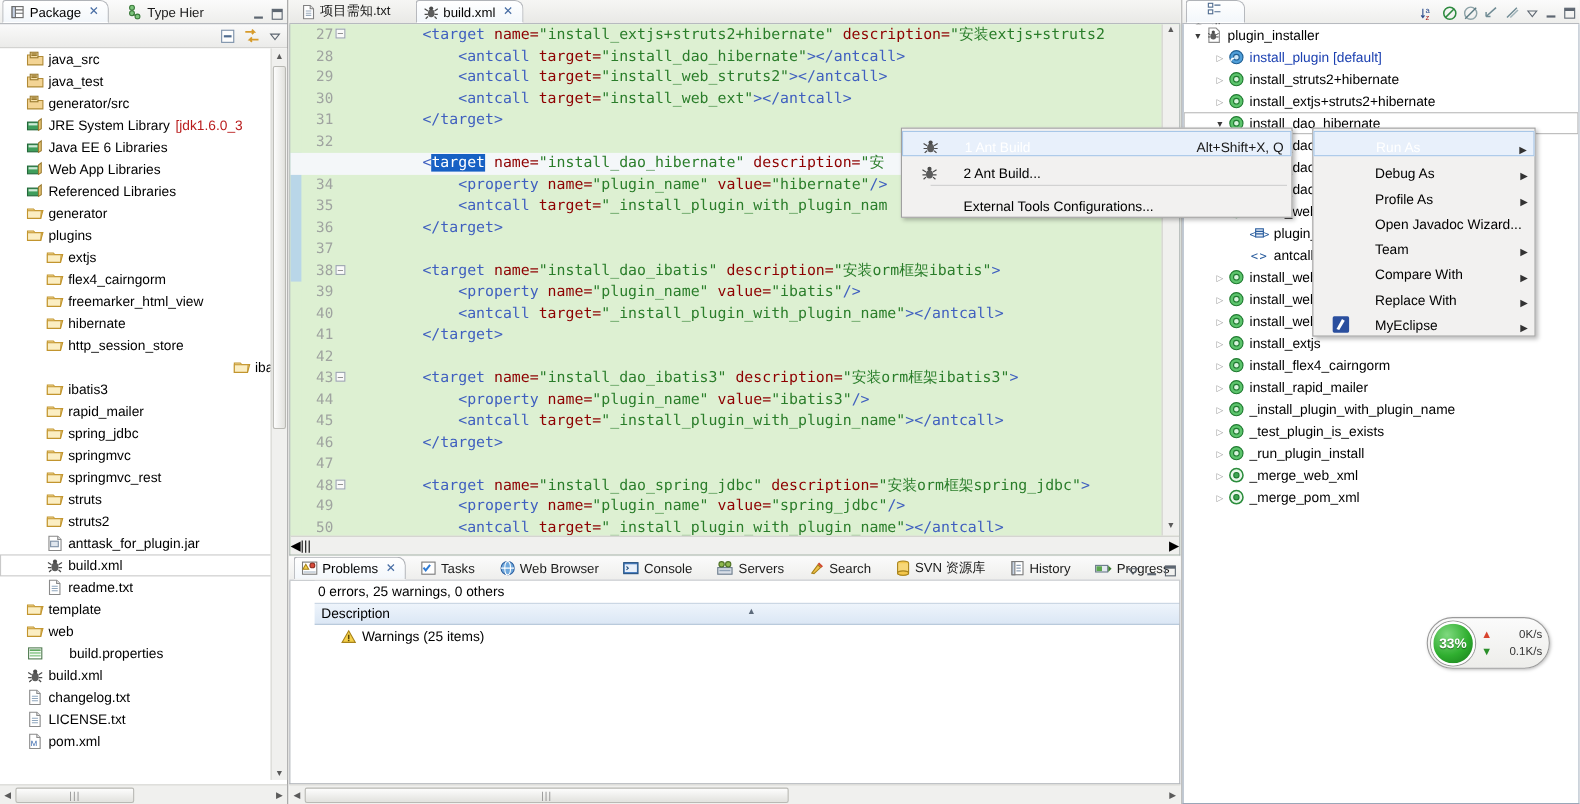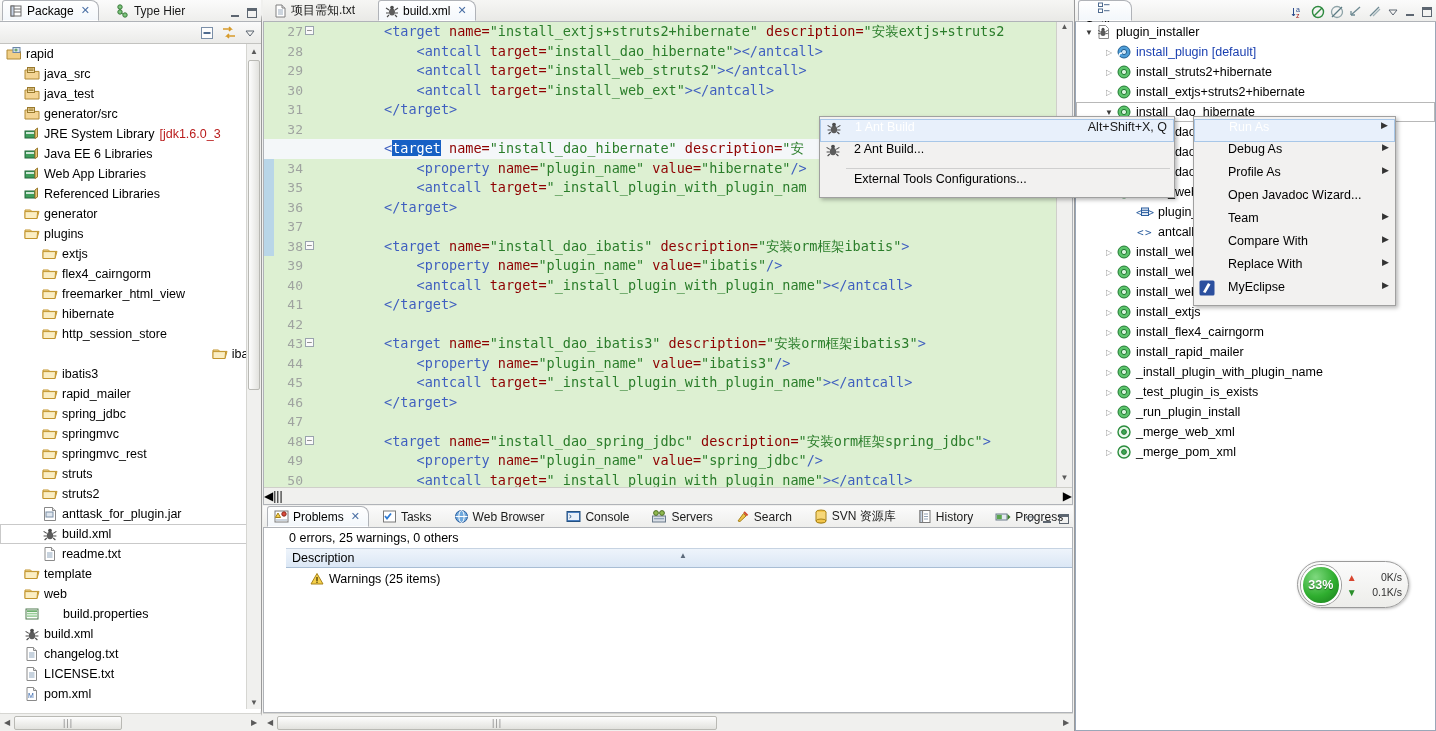--- a/index.html
+++ b/index.html
@@ -44,21 +44,20 @@
 
   
   .ic { display: inline-block; vertical-align: middle; }
   .ic svg { display:block; }
 
   
   #pkg {
     left: 0; top: 0; width: 262px; height: 731px;
     border-right: 1px solid #9a9a9a;
     background: #fff;
-    border-radius: 21px;
   }
   #pkg .pkg-toolbar {
     height: 22px; background: linear-gradient(#fafafa,#ebebe9);
     border-bottom: 1px solid #c3c3c0;
     display: flex; justify-content: flex-end; align-items: center;
     padding-right: 4px; gap: 6px;
   }
   #pkg .treewrap {
     position: absolute; left: 0; top: 44px; right: 0; bottom: 22px;
     overflow: hidden; background: #fff;
@@ -155,22 +154,22 @@
   #outline .obody { position:absolute; left:0; top:22px; right:0; bottom:0;
       border:1px solid #9aa7b8; border-top:none; background:#fff; overflow:hidden; }
 
   
   .menu {
     position:absolute; background:#f2f1f0;
     border:1px solid #a0a0a0; box-shadow: 2px 2px 4px rgba(0,0,0,.28);
     padding:2px 0; font-size:12.5px;
   }
   .mitem {
-    display:flex; align-items:flex-start; height:23px; padding:0 6px 0 4px;
-    white-space:nowrap; gap:12px; cursor:default;
+    display:flex; align-items:flex-end; height:23px; padding:0 6px 0 16px;
+    white-space:nowrap; gap:22px; cursor:default;
   }
   .mitem.sel { background:#e8f0fb; border:1px solid #a8c7e8; height:23px; }
   .mitem .mlabel { flex:0 0 auto; }
   .mitem .maccel { margin-left:auto; padding-left:30px; color:#1a1a1a; }
   .mitem .marrow { margin-left:auto; padding-left:26px; color:#333; font-size:9px; }
   .msep { height:1px; background:#cfcfcf; margin:3px 4px 3px 26px; }
   .micon { width:18px; display:flex; justify-content:center; align-items:center; flex:0 0 18px; }
 
   
   #netwidget {
@@ -252,30 +251,20 @@
           </svg>
       </span>
       <span class="ic">
         <svg width="14" height="14" viewBox="0 0 14 14">
             <path d="M3 5 L11 5 L7 10 Z" fill="none" stroke="#5d6671"></path>
           </svg>
       </span>
     </div>
 
     <div class="treewrap" id="pkgtree">
-        <div class="tree-row" style="padding-left: 6px;">
-          <span class="ic">
-            <svg width="16" height="16" viewBox="0 0 16 16">
-              <path d="M1 4 h6 l1.5 1.5 h6 V13 H1 Z" fill="#f0cf86" stroke="#b08a36"></path>
-              <rect x="7" y="1.5" width="7" height="5" fill="#d8e4f2" stroke="#6b86a8"></rect>
-              <circle cx="10" cy="4" r="1.6" fill="#6fa86f"></circle>
-            </svg>
-          </span>
-          <span class="lbl">rapid</span>
-        </div>
         <div class="tree-row" style="padding-left: 24px;">
           <span class="ic">
             <svg width="16" height="16" viewBox="0 0 16 16">
               <path d="M1 4 h5.5 l1.3 1.4 H15 V13 H1 Z" fill="#f3d494" stroke="#b08a36"></path>
               <rect x="3.5" y="1.5" width="7" height="5" fill="#f6e0a8" stroke="#9a7a2e"></rect>
               <path d="M4.5 3 h5 M4.5 4.3 h5" stroke="#9a7a2e"></path>
             </svg>
           </span>
           <span class="lbl">java_src</span>
         </div>

